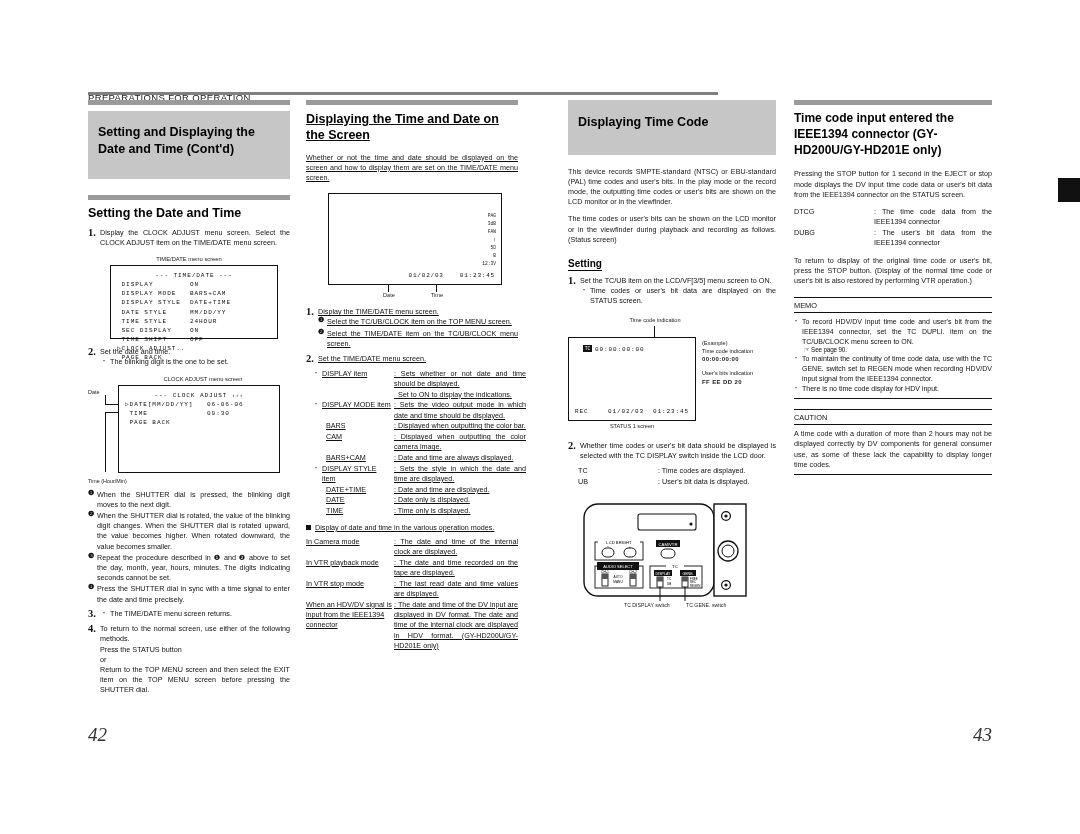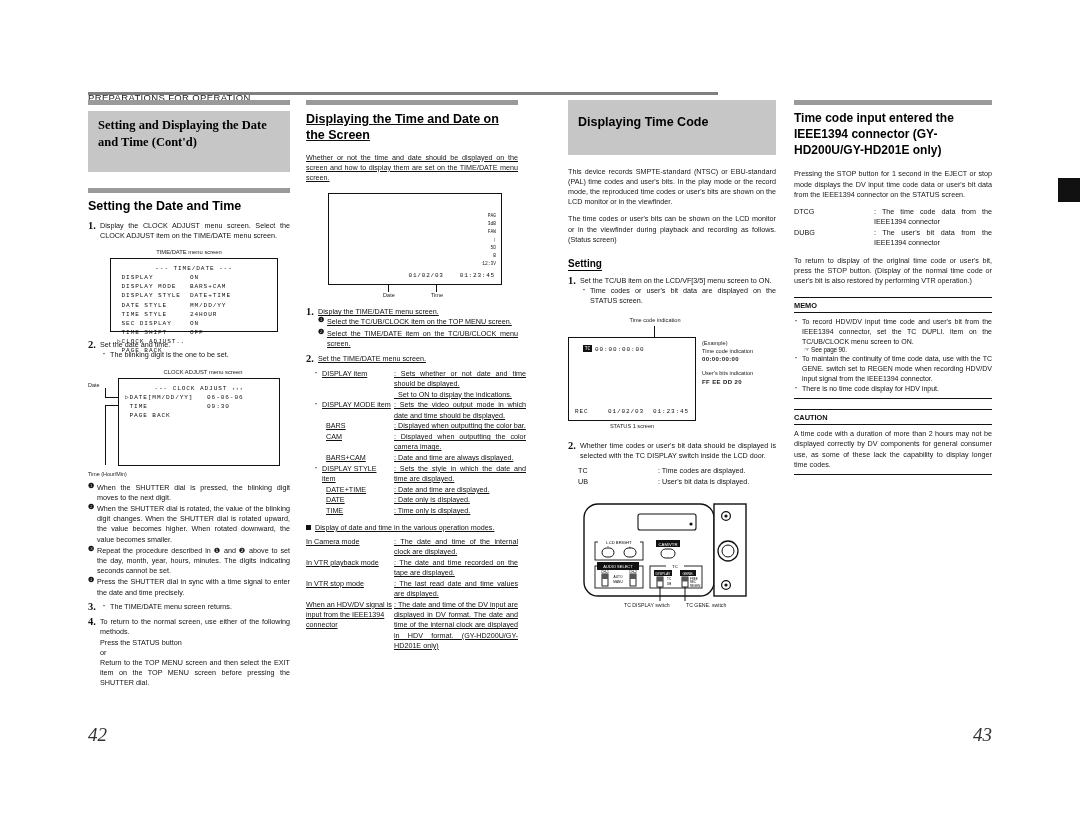--- a/index.html
+++ b/index.html
@@ -29,21 +29,21 @@
   .col-2 { left:306px; width:212px;text-decoration:underline; }
   .col-3 { left:568px; width:208px; }
   .col-4 { left:794px; width:198px; }
 
   
   .hbar { height:5px; background:#9a9a9a; margin-bottom:6px; }
   .h-grey {
     background:#c6c6c6; padding:10px 8px 12px 8px;
     font-size:12.5px; font-weight:bold; line-height:1.32; color:#000;
   }
-  .h-grey.tall { padding:6px 10px 22px 10px;font-family:Liberation Serif, serif; }
+  .h-grey.tall { padding:13px 10px 22px 10px; }
   .h2 {
     font-size:12.5px; font-weight:bold; color:#000; line-height:1.25;
     margin:0 0 6px 0;
   }
   .h3 {
     font-size:10px; font-weight:bold; color:#000;
     display:inline-block; border-bottom:1.4px solid #000; padding-bottom:1px;
     margin:0 0 5px 0;
   }
   
@@ -113,21 +113,21 @@
     position:absolute; left:6px; bottom:5px; right:6px;
     font-family:"Liberation Mono", monospace; font-size:6px; letter-spacing:.9px;
   }
   .status .bot .rec { float:left; }
   .status .bot .dtm { float:right; }
   .ex { font-size:5.6px; line-height:1.5; color:#1a1a1a; }
   .ex b { font-size:6px; letter-spacing:.4px; }
 
   
   .memo { margin-top:10px; }
-  .memo .ttl { font-size:7.4px; font-weight:bold; margin-bottom:2px; }
+  .memo .ttl { font-size:7.4px; font-weight:normal; margin-bottom:2px; }
   .rule-t { border-top:1.2px solid #111; }
   .rule-b { border-bottom:1.2px solid #111; }
   .memo .body { padding:3px 0 3px 0; }
   .memo .body .bullet { font-size:7px; }
   .hand { font-size:6.4px; letter-spacing:-.2px; }
 
   
   .panel { position:relative; }
   .panel svg { display:block; }
 
@@ -355,21 +355,21 @@
           <div class="lbl">When an HDV/DV signal is input from the IEEE1394 connector</div>
           <div class="dsc">: The date and time of the DV input are displayed in DV format. The date and time of the internal clock are displayed in HDV format. (GY-HD200U/GY-HD201E only)</div>
         </div>
       </div>
   </div>
 
   <div class="col col-3">
     <div class="h-grey" style="padding:14px 10px 24px 10px">Displaying Time Code</div>
 
     <div style="height:12px"></div>
-    <p class="b">This device records SMPTE-standard (NTSC) or EBU-standard (PAL) time codes and user's bits. In the play mode or the record mode, the reproduced time codes or user's bits are shown on the LCD monitor or in the viewfinder.</p>
+    <p class="b">This device records SMPTE-standard (NTSC) or EBU-standard (PAL) time codes and user's bits. In the play mode or the record mode, the outputting time codes or user's bits are shown on the LCD monitor or in the viewfinder.</p>
     <p class="b">The time codes or user's bits can be shown on the LCD monitor or in the viewfinder during playback and recording as follows. (Status screen)</p>
 
     <div class="h3" style="margin-top:6px">Setting</div>
 
     <div class="num-item">
       <span class="n">1.</span>
       <span class="t">Set the TC/UB item on the LCD/VF[3/5] menu screen to ON.</span>
       <div class="bullet" style="margin-left:2px">Time codes or user's bit data are displayed on the STATUS screen.</div>
     </div>
 

